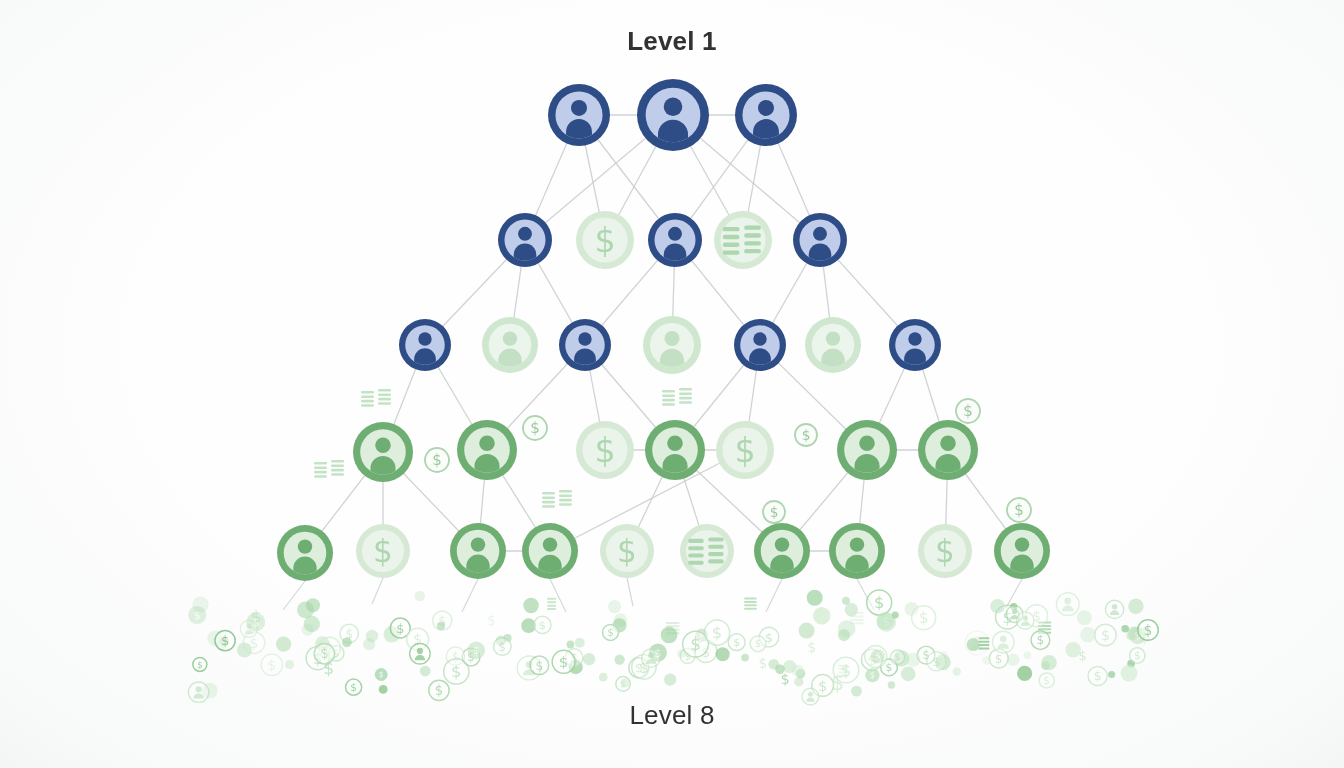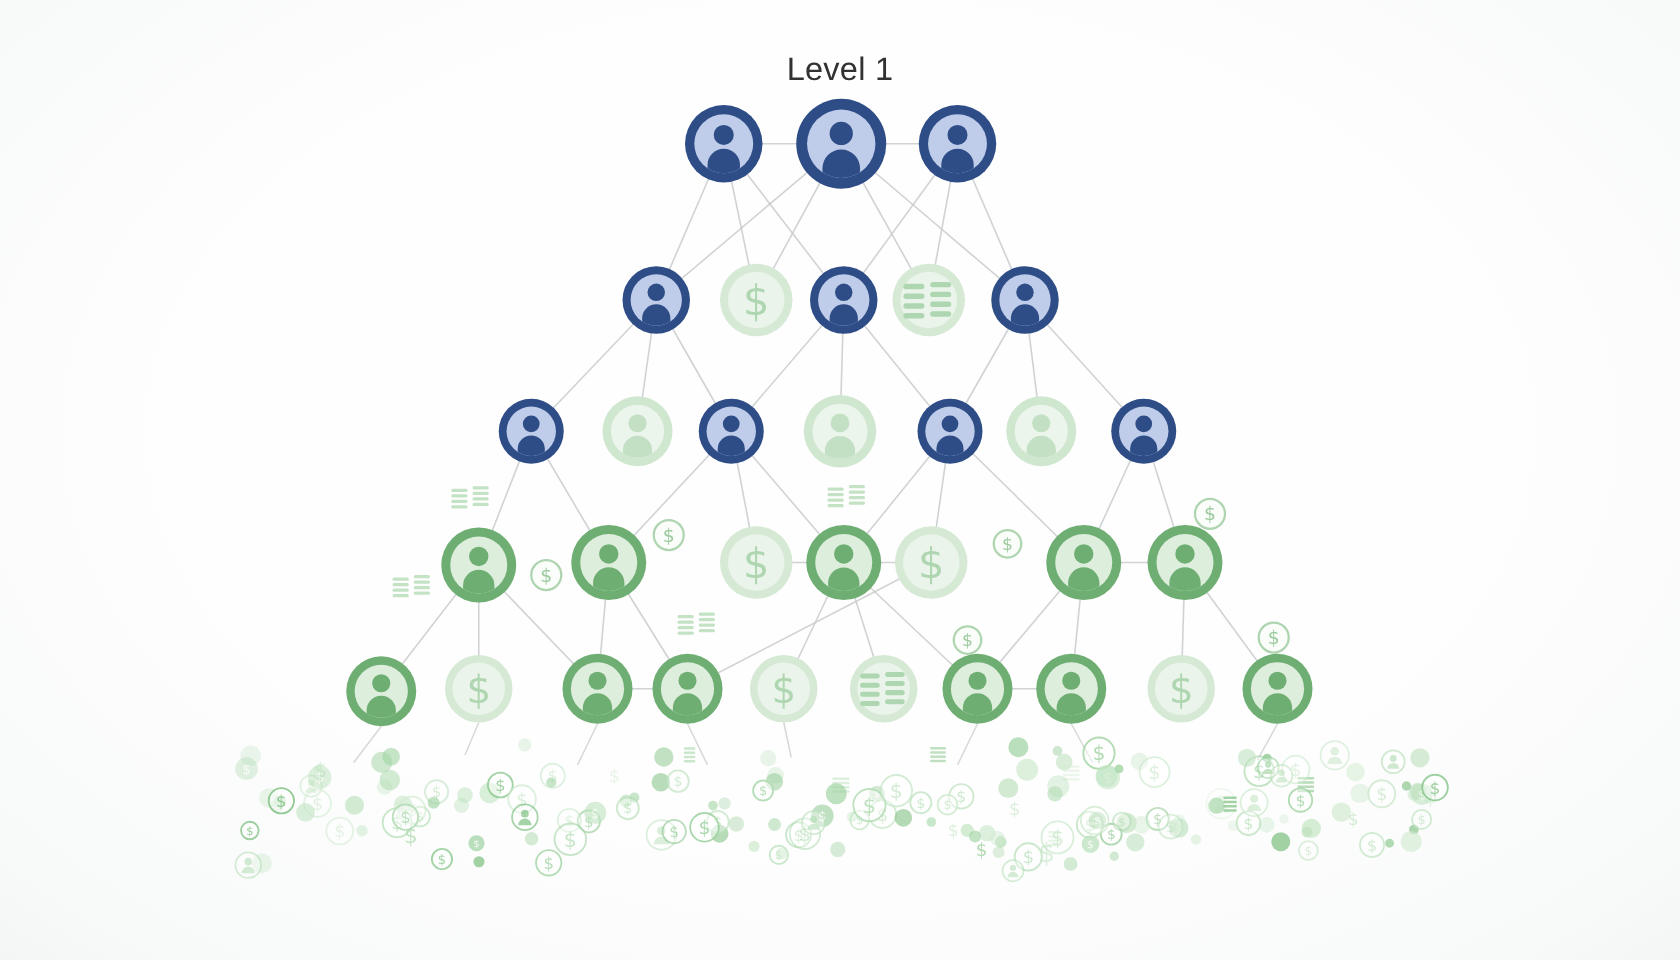--- a/index.html
+++ b/index.html
@@ -14,21 +14,21 @@
   #diagram-svg{position:absolute;left:0;top:0;}
   .level-label{
     position:absolute;left:0;right:0;
     text-align:center;
     font-size:26px;
     font-weight:500;
     letter-spacing:0.2px;
     color:#323232;
     user-select:none;
   }
-  .level-label.top{top:40px;}
+  .level-label.top{top:26px;font-weight:bold;}
   .level-label.bottom{top:700px;}
 </style>
 </head>
 <body>
 
 <div class="stage">
   <svg id="diagram-svg" width="1344" height="768" viewBox="0 0 1344 768">
       <defs>
         <clipPath id="clip-A1">
           <circle cx="579" cy="115" r="23.56"></circle>
@@ -892,13 +892,14 @@
         </g>
         <g>
           <circle cx="1022" cy="551" r="28" fill="#6fae72"></circle>
           <circle cx="1022" cy="551" r="21.28" fill="#ddeedd"></circle>
           <circle cx="1022" cy="544.616" r="7.235200000000001" fill="#6fae72"></circle>
           <path d="M 1010.296 577.6 L 1010.296 566.3216 A 11.704000000000002 11.704000000000002 0 0 1 1033.704 566.3216 L 1033.704 577.6 Z" fill="#6fae72" clip-path="url(#clip-E10)"></path>
         </g>
       </g>
     </svg>
   <div class="level-label top">Level 1</div>
+  <div class="level-label bottom">Level 8</div>
 </div>
 
 </body></html>

